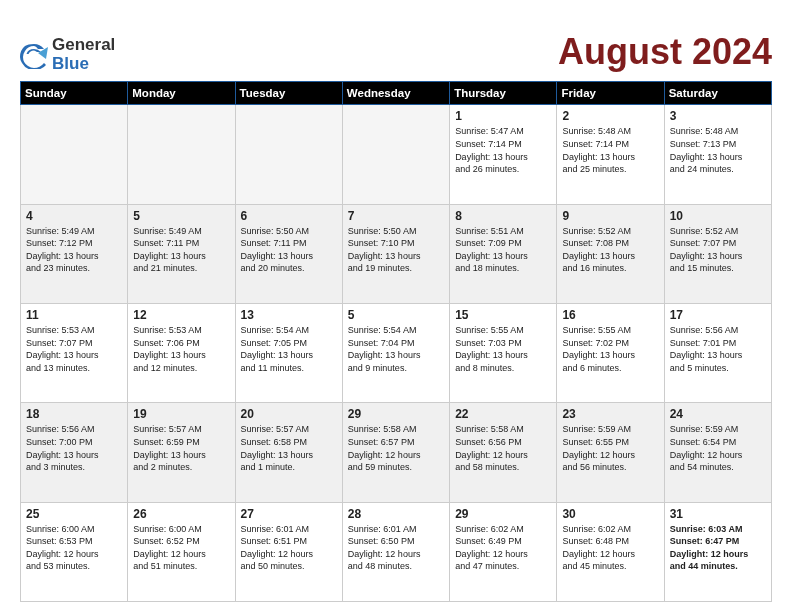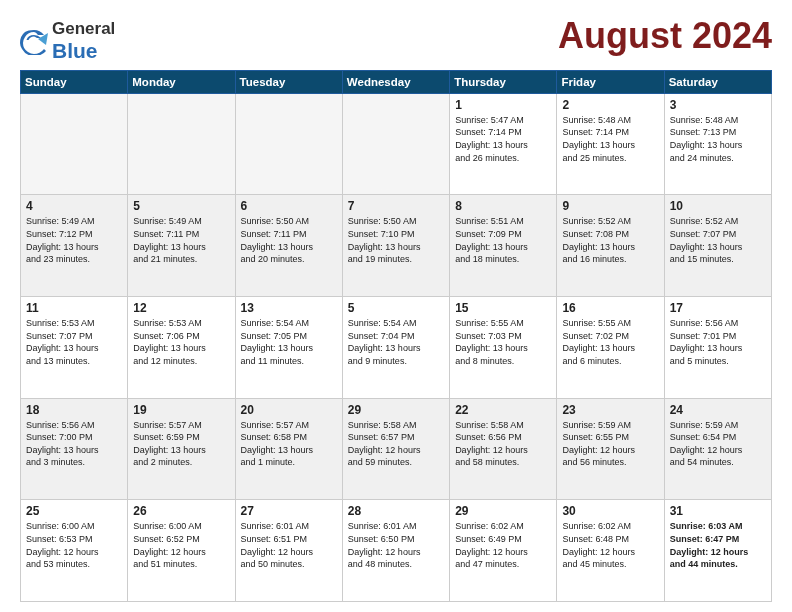--- a/index.html
+++ b/index.html
@@ -15,38 +15,39 @@
       height: 612px;
       padding: 16px 20px 10px 20px;
       display: flex;
       flex-direction: column;
     }
     .header {
       display: flex;
       align-items: flex-start;
       justify-content: space-between;
       margin-bottom: 8px;
+      margin-top: 16px;
     }
     .logo {
       display: flex;
       align-items: center;
       margin-top: 4px;
     }
     .logo-text {
       display: flex;
       flex-direction: column;
       line-height: 1.1;
     }
     .logo-general {
       font-size: 17px;
       font-weight: bold;
       color: #333;
     }
     .logo-blue {
-      font-size: 21px;
+      font-size: 17px;
       font-weight: bold;
       color: #2a6db5;
     }
     .logo-icon {
       width: 28px;
       height: 28px;
       margin-right: 4px;
     }
     .title-block {
       text-align: right;
@@ -62,21 +63,21 @@
       color: #444;
     }
     .calendar {
       flex: 1;
       border: 1px solid #ccc;
       border-collapse: collapse;
       width: 100%;
       table-layout: fixed;
     }
     .calendar th {
-      background: #0c4a6e;
+      background: #000000;
       color: #fff;
       font-size: 11.5px;
       font-weight: bold;
       padding: 5px 4px;
       border: 1px solid #1e5a9c;
       text-align: left;
     }
     .calendar td {
       border: 1px solid #ccc;
       vertical-align: top;

